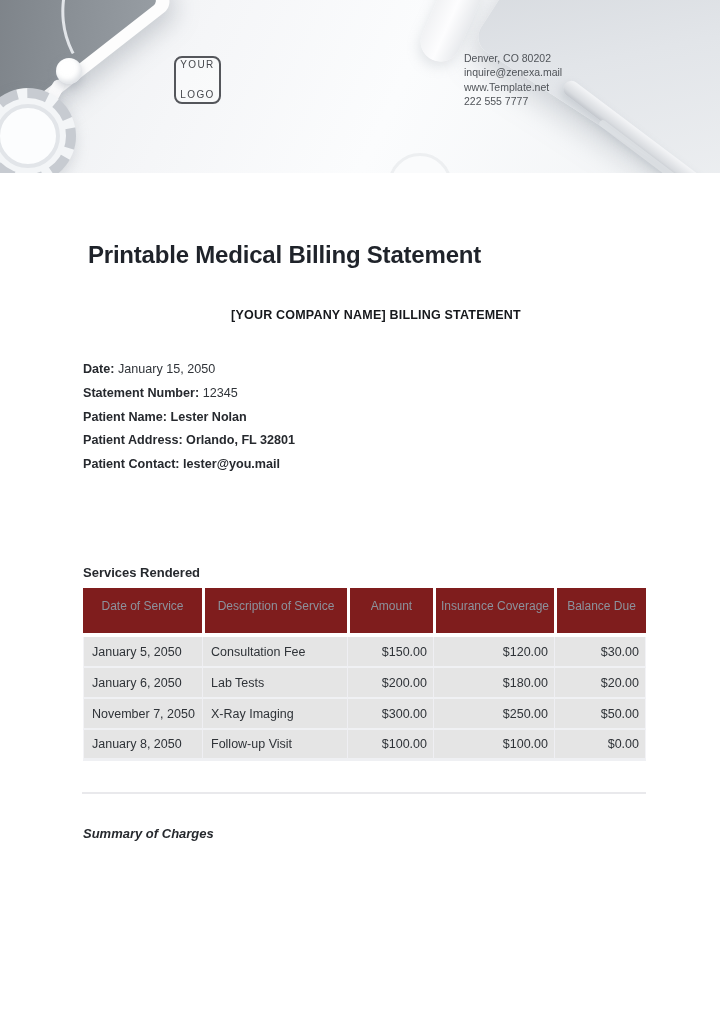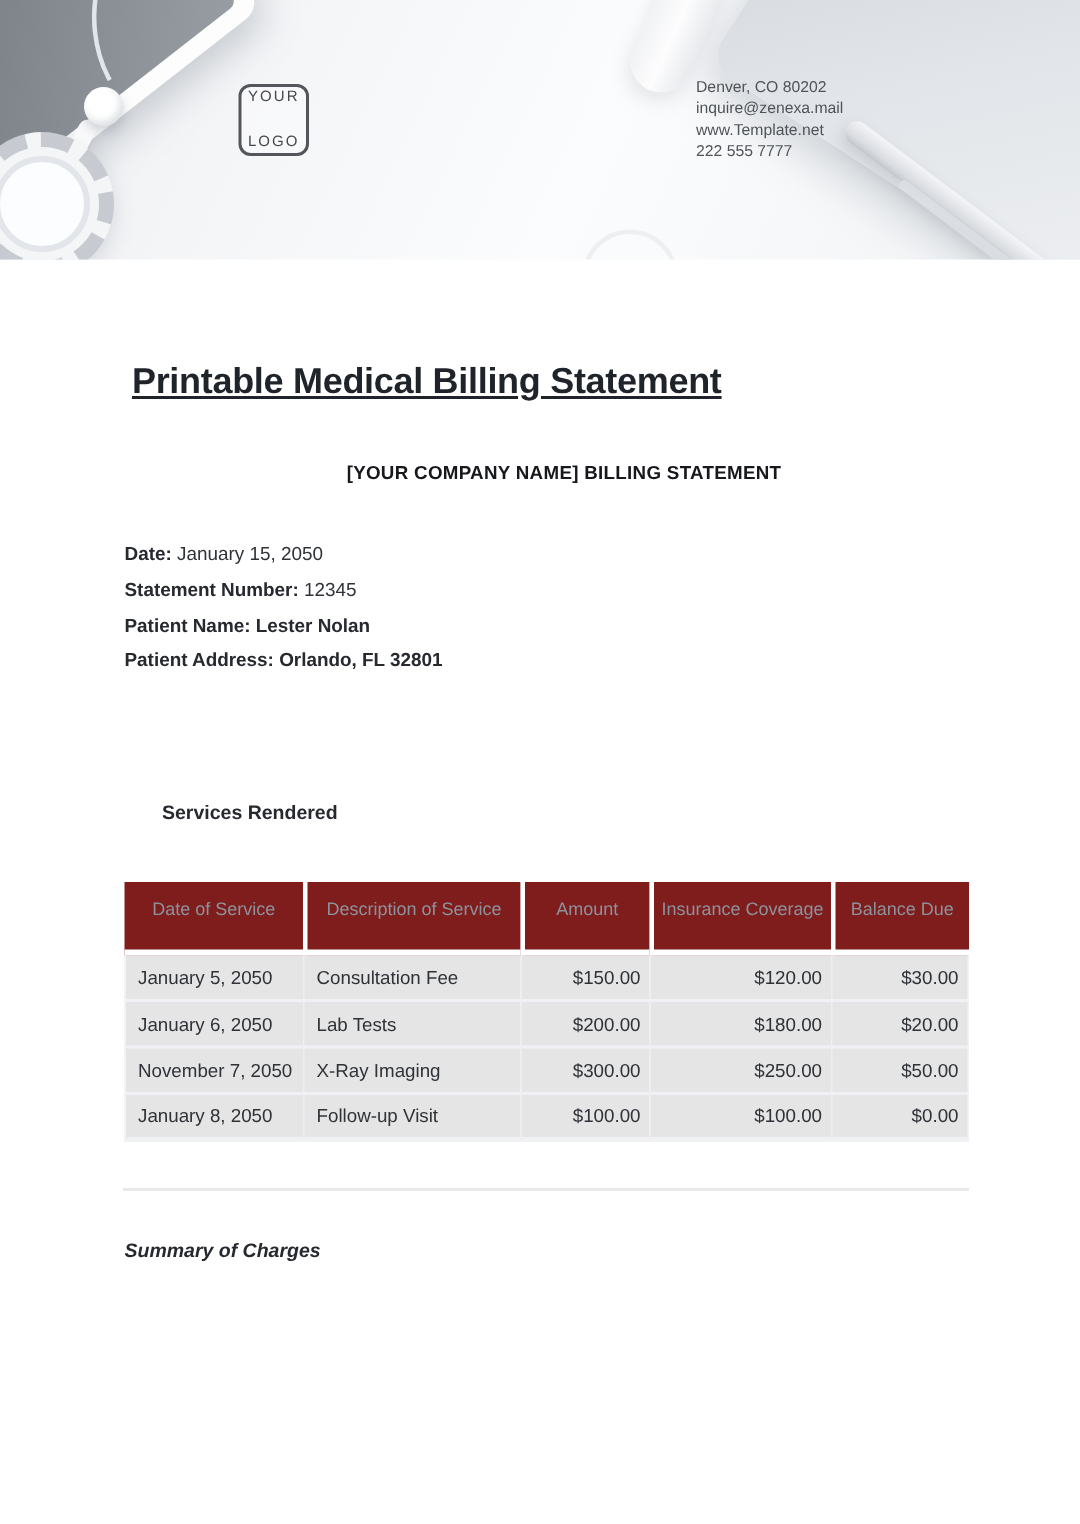--- a/index.html
+++ b/index.html
@@ -68,49 +68,49 @@
   .ruler {
     position:absolute; left:600px; top:118px; width:175px; height:7px;
     transform:rotate(37deg); transform-origin:left center; border-radius:4px;
     background:#dde0e4; opacity:.85;
   }
   .case {
     position:absolute; left:388px; top:153px; width:64px; height:64px; border-radius:50%;
     border:3px solid #edeff1; background:#fafbfc;
   }
   .logo-box {
-    position:absolute; left:159px; top:56px; width:47px; height:48px;
+    position:absolute; left:174px; top:56px; width:47px; height:48px;
     border:2px solid #54565b; border-radius:8px; background:rgba(255,255,255,.35);
     display:flex; flex-direction:column; align-items:center; justify-content:center; gap:18px;
   }
   .logo-box span {
     font-size:10px; line-height:12px; letter-spacing:1.4px; color:#46484d;
   }
   .contact {
     position:absolute; left:464px; top:51px; font-size:10.5px; line-height:14.4px; color:#505459;
   }
 
   
   .doc-title {
     position:absolute; left:0; top:241px; width:569px; text-align:center;
-    font-size:24px; font-weight:bold; color:#1f232a; letter-spacing:-0.2px;text-decoration:underline;
+    font-size:24px; font-weight:bold; color:#1f232a; letter-spacing:-0.2px;
   }
   .doc-subtitle {
     position:absolute; left:0; top:308px; width:720px; text-align:center;
     font-size:12.5px; font-weight:bold; color:#16181c; letter-spacing:.2px;margin-left:16px;
   }
   .info {
     position:absolute; left:83px; top:358px; font-size:12.6px; line-height:23.8px; color:#303439;
   }
   .info .b { font-weight:bold; color:#26292e;text-align:center; }
   .info .bv { font-weight:bold; color:#26292e; }
   .section-heading {
     position:absolute; left:83px; font-size:13px; font-weight:bold; color:#26292e;
   }
-  .services-heading { top:534px;margin-left:25px; }
+  .services-heading { top:565px; }
   .summary-heading { top:826px;font-style:italic; }
 
   .table-wrap { position:absolute; left:83px; top:588px; width:563px; }
   table.services { border-collapse:separate; border-spacing:0; table-layout:fixed; width:563px; }
   table.services th {
     background:#7f1d1d; color:#8c929c; font-weight:normal; font-size:12px; line-height:22px;
     vertical-align:top; text-align:center; padding:7px 4px 0; height:49px;
     border-bottom:4px solid #ffffff;
   }
   table.services th + th { border-left:3px solid #ffffff; }
@@ -175,20 +175,24 @@
       <span class="b">Statement Number:</span>
       <span>12345</span>
     </div>
     <div>
       <span class="b">Patient Name:</span>
       <span class="bv">Lester Nolan</span>
     </div>
     <div>
       <span class="b">Patient Address:</span>
       <span class="bv">Orlando, FL 32801</span>
+    </div>
+    <div>
+      <span class="b">Patient Contact:</span>
+      <span class="bv">lester@you.mail</span>
     </div>
   </div>
 
   <div class="section-heading services-heading">Services Rendered</div>
 
   <div class="table-wrap">
     <table class="services">
       <colgroup>
         <col style="width:119px">
           <col style="width:145px">

